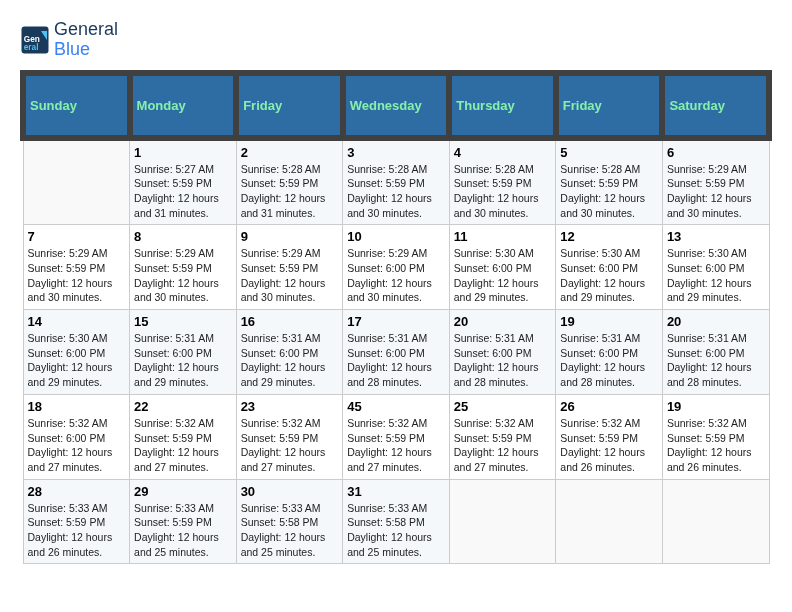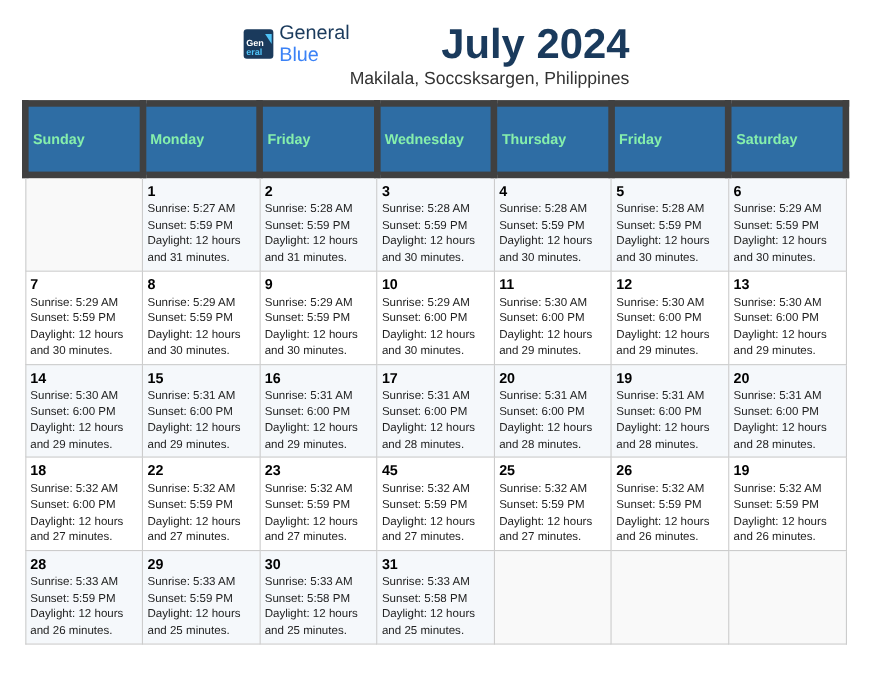--- a/index.html
+++ b/index.html
@@ -8,20 +8,21 @@
       background: #fff;
       width: 792px;
       min-height: 612px;
       padding: 20px;
     }
     .header {
       display: flex;
       justify-content: center;
       align-items: flex-start;
       margin-bottom: 10px;
+      flex-direction: column;
     }
     .logo {
       display: flex;
       align-items: center;
     }
     .logo-text {
       font-size: 18px;
       font-weight: normal;
       color: #1a3a5c;
       line-height: 1.1;
@@ -93,24 +94,20 @@
       <rect x="2" y="2" width="36" height="36" rx="4" fill="#1a3a5c"></rect>
       <text x="5" y="22" font-size="11" fill="white" font-family="Arial" font-weight="bold">Gen</text>
       <text x="5" y="33" font-size="11" fill="#4fc3f7" font-family="Arial" font-weight="bold">eral</text>
       <polygon points="28,8 36,8 36,20" fill="#4fc3f7"></polygon>
     </svg>
     <div class="logo-text">
       <div>General</div>
       <div style="color:#3b82f6">Blue</div>
     </div>
   </div>
-  <div class="title-block">
-    <div class="main-title">July 2024</div>
-    <div class="subtitle">Makilala, Soccsksargen, Philippines</div>
-  </div>
 </div>
 
 <table>
   <thead>
     <tr>
     <th>Sunday</th>
         <th>Monday</th>
         <th>Friday</th>
         <th>Wednesday</th>
         <th>Thursday</th>

